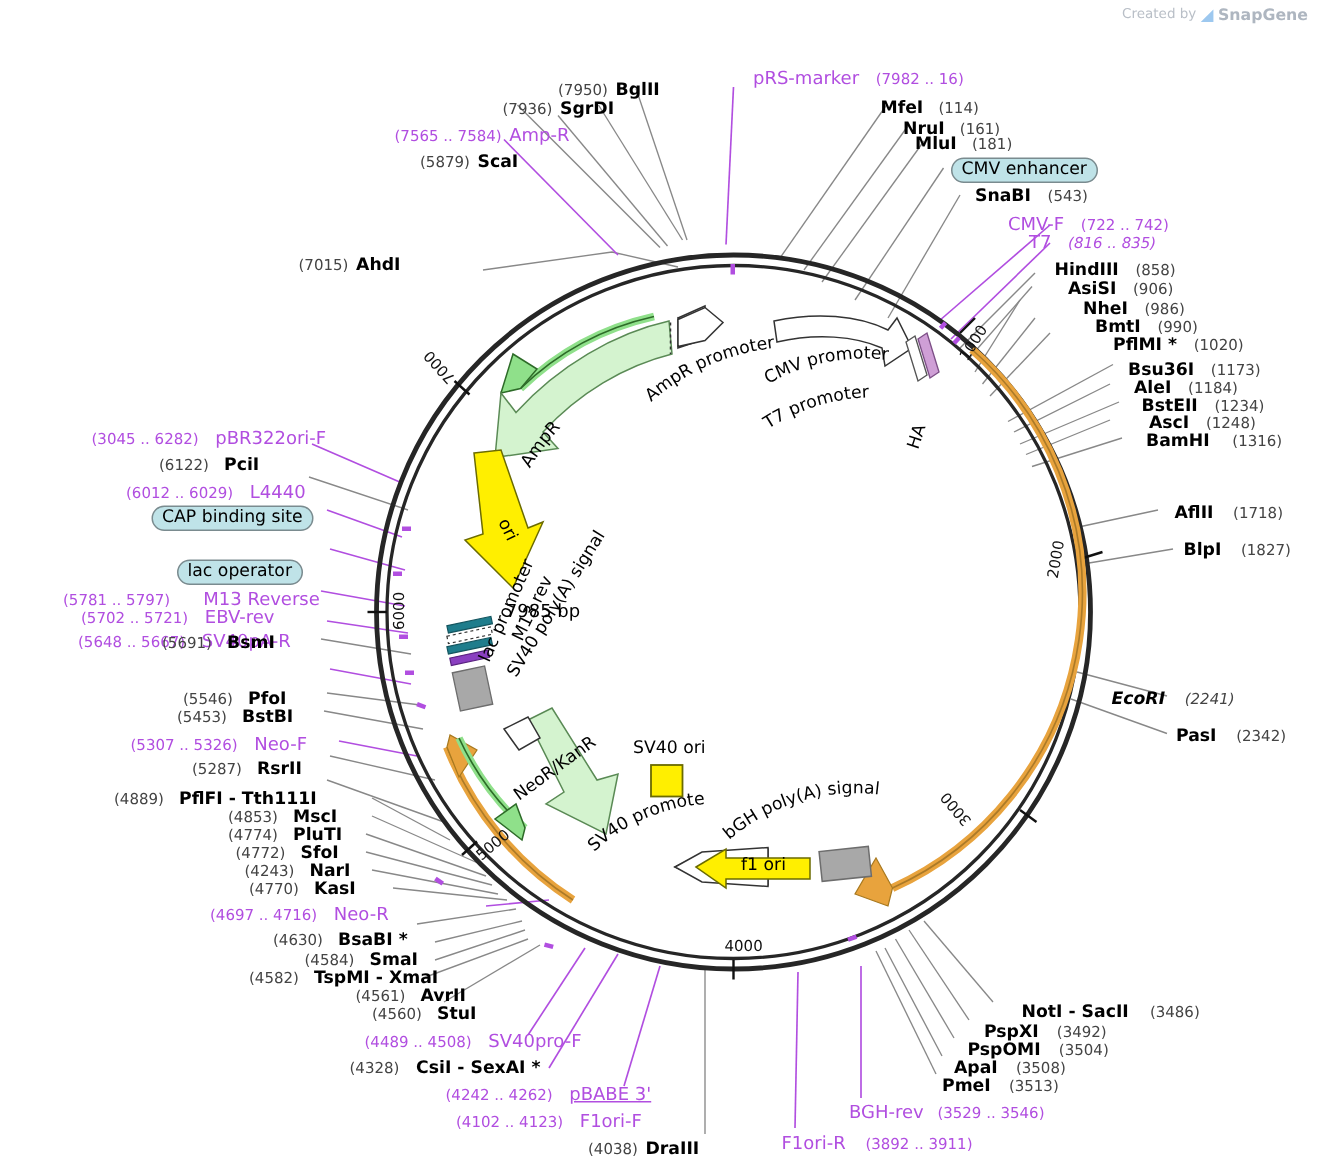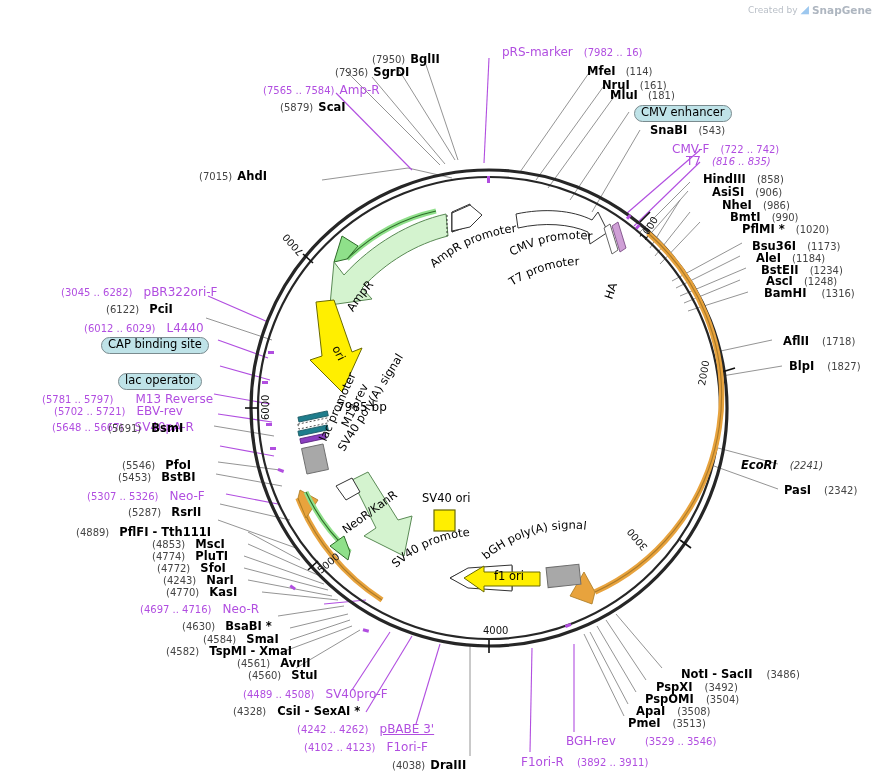--- a/index.html
+++ b/index.html
@@ -420,21 +420,21 @@
   <div class="lbl" style="left:636px;top:702px;">
     <span class="enz">ApaI</span>
     <span class="pos" style="margin-left:7px;">(3508)</span>
   </div>
   <div class="lbl" style="left:628px;top:714px;">
     <span class="enz">PmeI</span>
     <span class="pos" style="margin-left:7px;">(3513)</span>
   </div>
   <div class="lbl" style="left:566px;top:732px;">
     <span class="prim">BGH-rev</span>
-    <span class="primpos" style="margin-left:24px;">(3529 .. 3546)</span>
+    <span class="primpos" style="margin-left:4px;">(3529 .. 3546)</span>
   </div>
   <div class="lbl" style="left:521px;top:753px;">
     <span class="prim">F1ori-R</span>
     <span class="primpos" style="margin-left:8px;">(3892 .. 3911)</span>
   </div>
 
   <div class="lbl" style="left:392px;top:756px;">
     <span class="pos">(4038)</span>
     <span class="enz">DraIII</span>
   </div>

